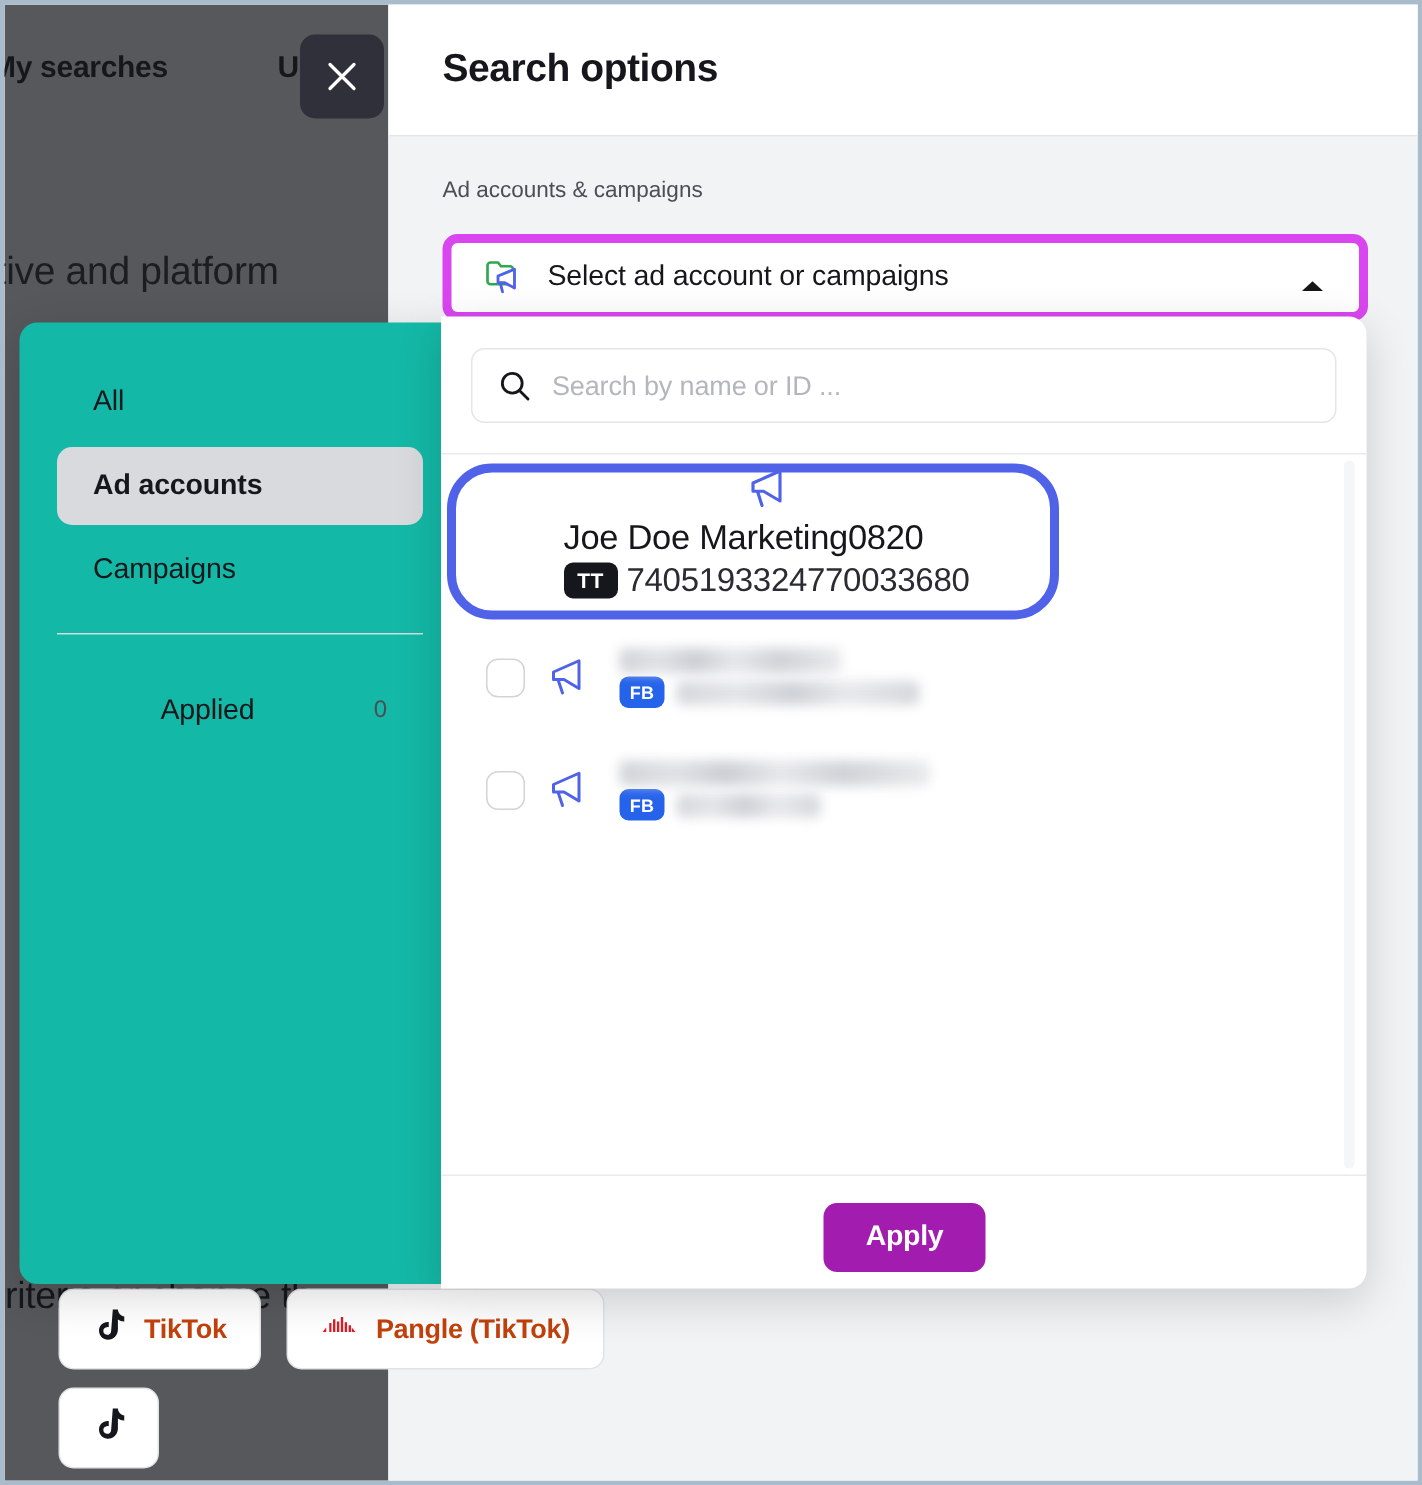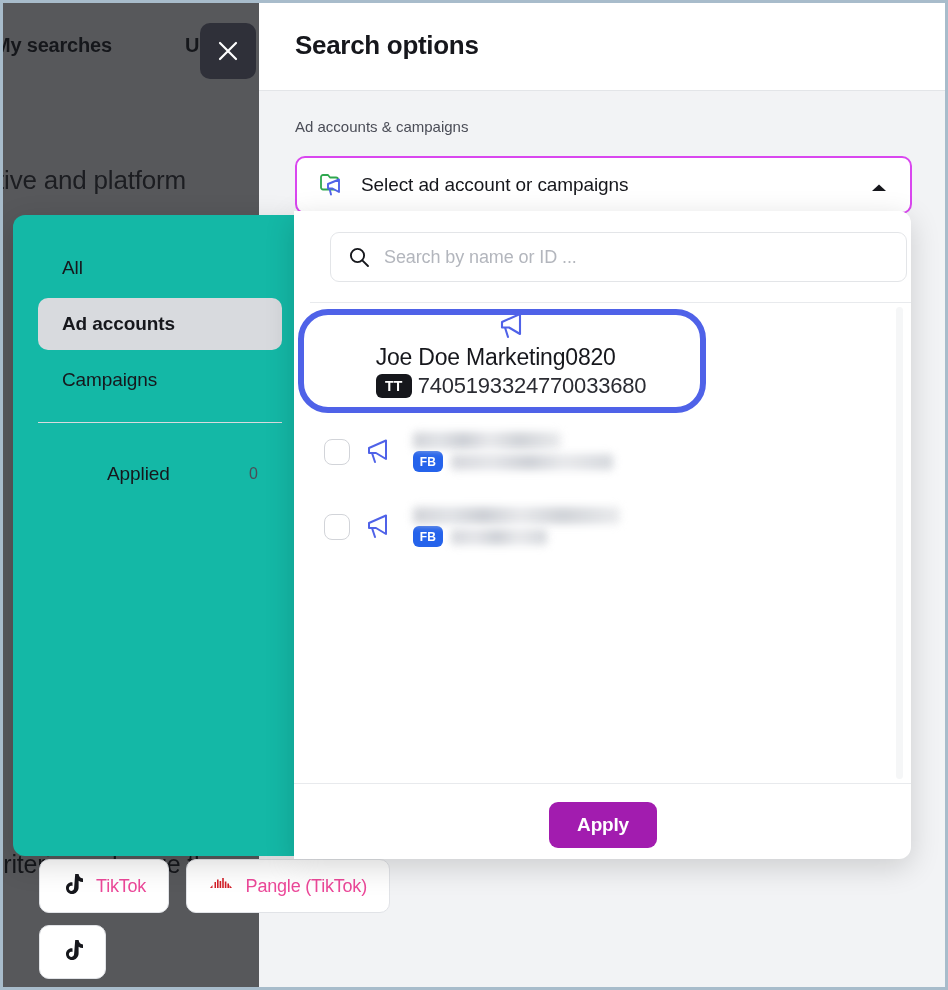--- a/index.html
+++ b/index.html
@@ -130,21 +130,21 @@
     font-size: 15px;
     color: #4b4d57;
   }
 
   
   .select-field {
     position: absolute;
     left: 36px; top: 153px;
     width: 617px; height: 58px;
     background: #ffffff;
-    border: 2px solid #d946ef;
+    border: 6px solid #d946ef;
     border-radius: 10px;
     box-sizing: border-box;
     cursor: pointer;
     display: flex;
     align-items: center;
   }
   .select-icon {
     margin-left: 22px;
     width: 30px; height: 26px;
     flex: none;
@@ -219,21 +219,21 @@
     background: #ffffff;
     border-radius: 0 12px 12px 0;
     box-shadow: 0 8px 30px rgba(0,0,0,0.16);
     z-index: 31;
     box-sizing: border-box;
     overflow: hidden;
   }
 
   .search-wrap {
     position: absolute;
-    left: 16px; top: 0;
+    left: 0; top: 0;
     width: 617px; height: 92px;
     border-bottom: 1px solid #e8eaed;
     box-sizing: border-box;
   }
   .search-box {
     position: absolute;
     left: 20px; top: 21px;
     width: 577px; height: 50px;
     border: 1px solid #e3e5e8;
     border-radius: 9px;
@@ -409,22 +409,22 @@
     padding: 0 22px;
     margin-right: 12px;
     margin-bottom: 12px;
     cursor: pointer;
     box-sizing: border-box;
     vertical-align: top;
   }
   .chip .chip-label {
     margin-left: 13px;
     font-size: 18px;
-    font-weight: normal;
-    color: #ec4899;
+    font-weight: bold;
+    color: #c2410c;
     letter-spacing: -0.2px;
     white-space: nowrap;
   }
 </style>
 </head>
 <body>
 
 <div id="screen">
 
   <div class="bg-layer">

